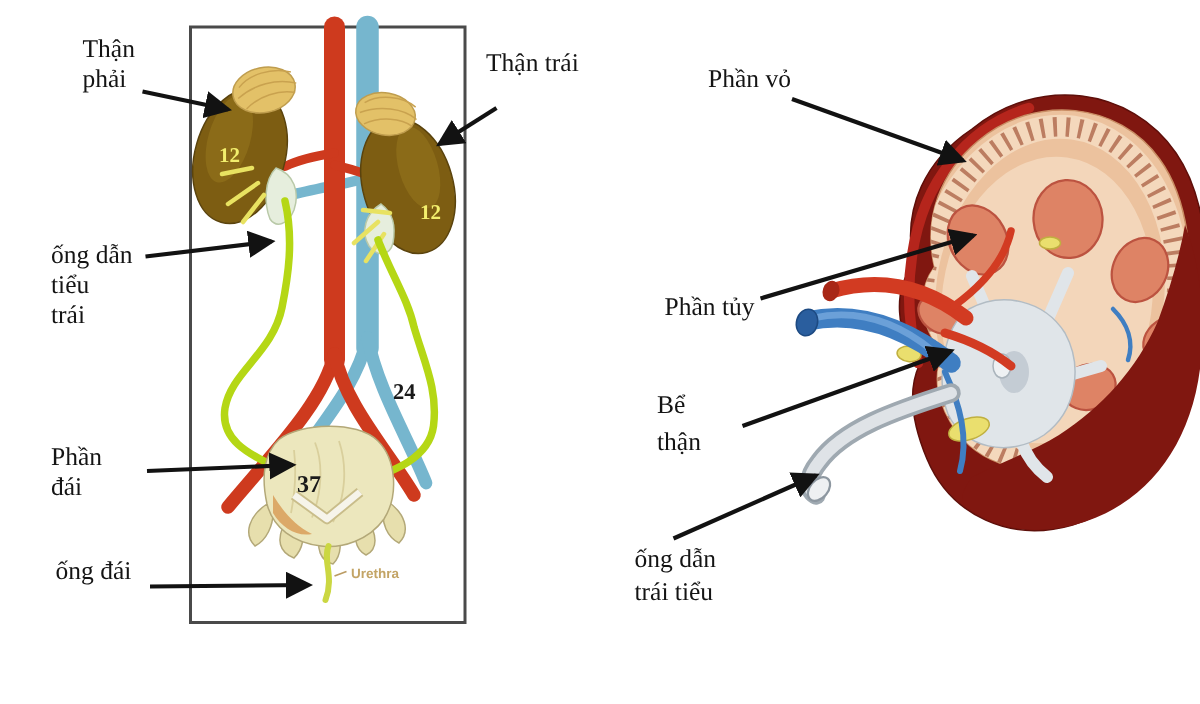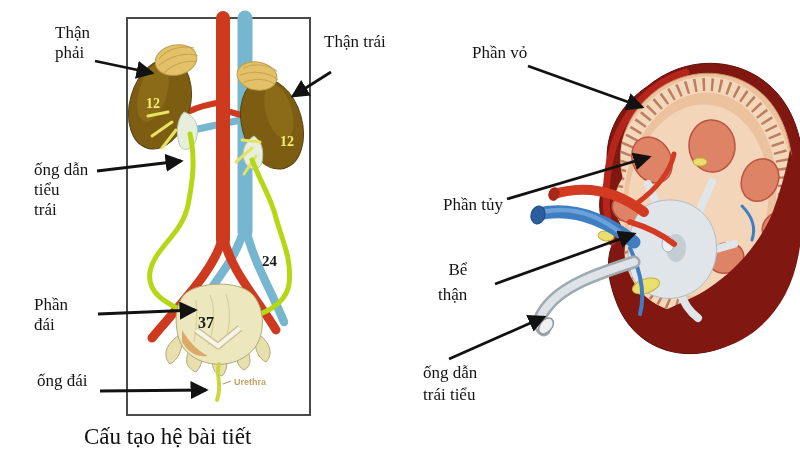--- a/index.html
+++ b/index.html
@@ -184,27 +184,26 @@
     <span>trái</span>
   </div>
 
   <div class="lbl" style="left:34px;top:295px;">
     <span>Phần</span>
     <span>đái</span>
   </div>
 
   <div class="lbl" style="left:37px;top:371px;">ống đái</div>
 
-  <div class="cap" style="left:84px;top:424px;">Cấu tạo hệ bài tiết</div>
 
   <div class="lbl" style="left:472px;top:43px;">Phần vỏ</div>
 
   <div class="lbl" style="left:443px;top:195px;">Phần tủy</div>
 
-  <div class="lbl lh-wide" style="left:438px;top:258px;text-align:right;">
+  <div class="lbl lh-wide" style="left:438px;top:258px;">
     <span>Bể</span>
     <span>thận</span>
   </div>
 
   <div class="lbl lh-med" style="left:423px;top:362px;">
     <span>ống dẫn</span>
     <span>trái tiểu</span>
   </div>
 
 

